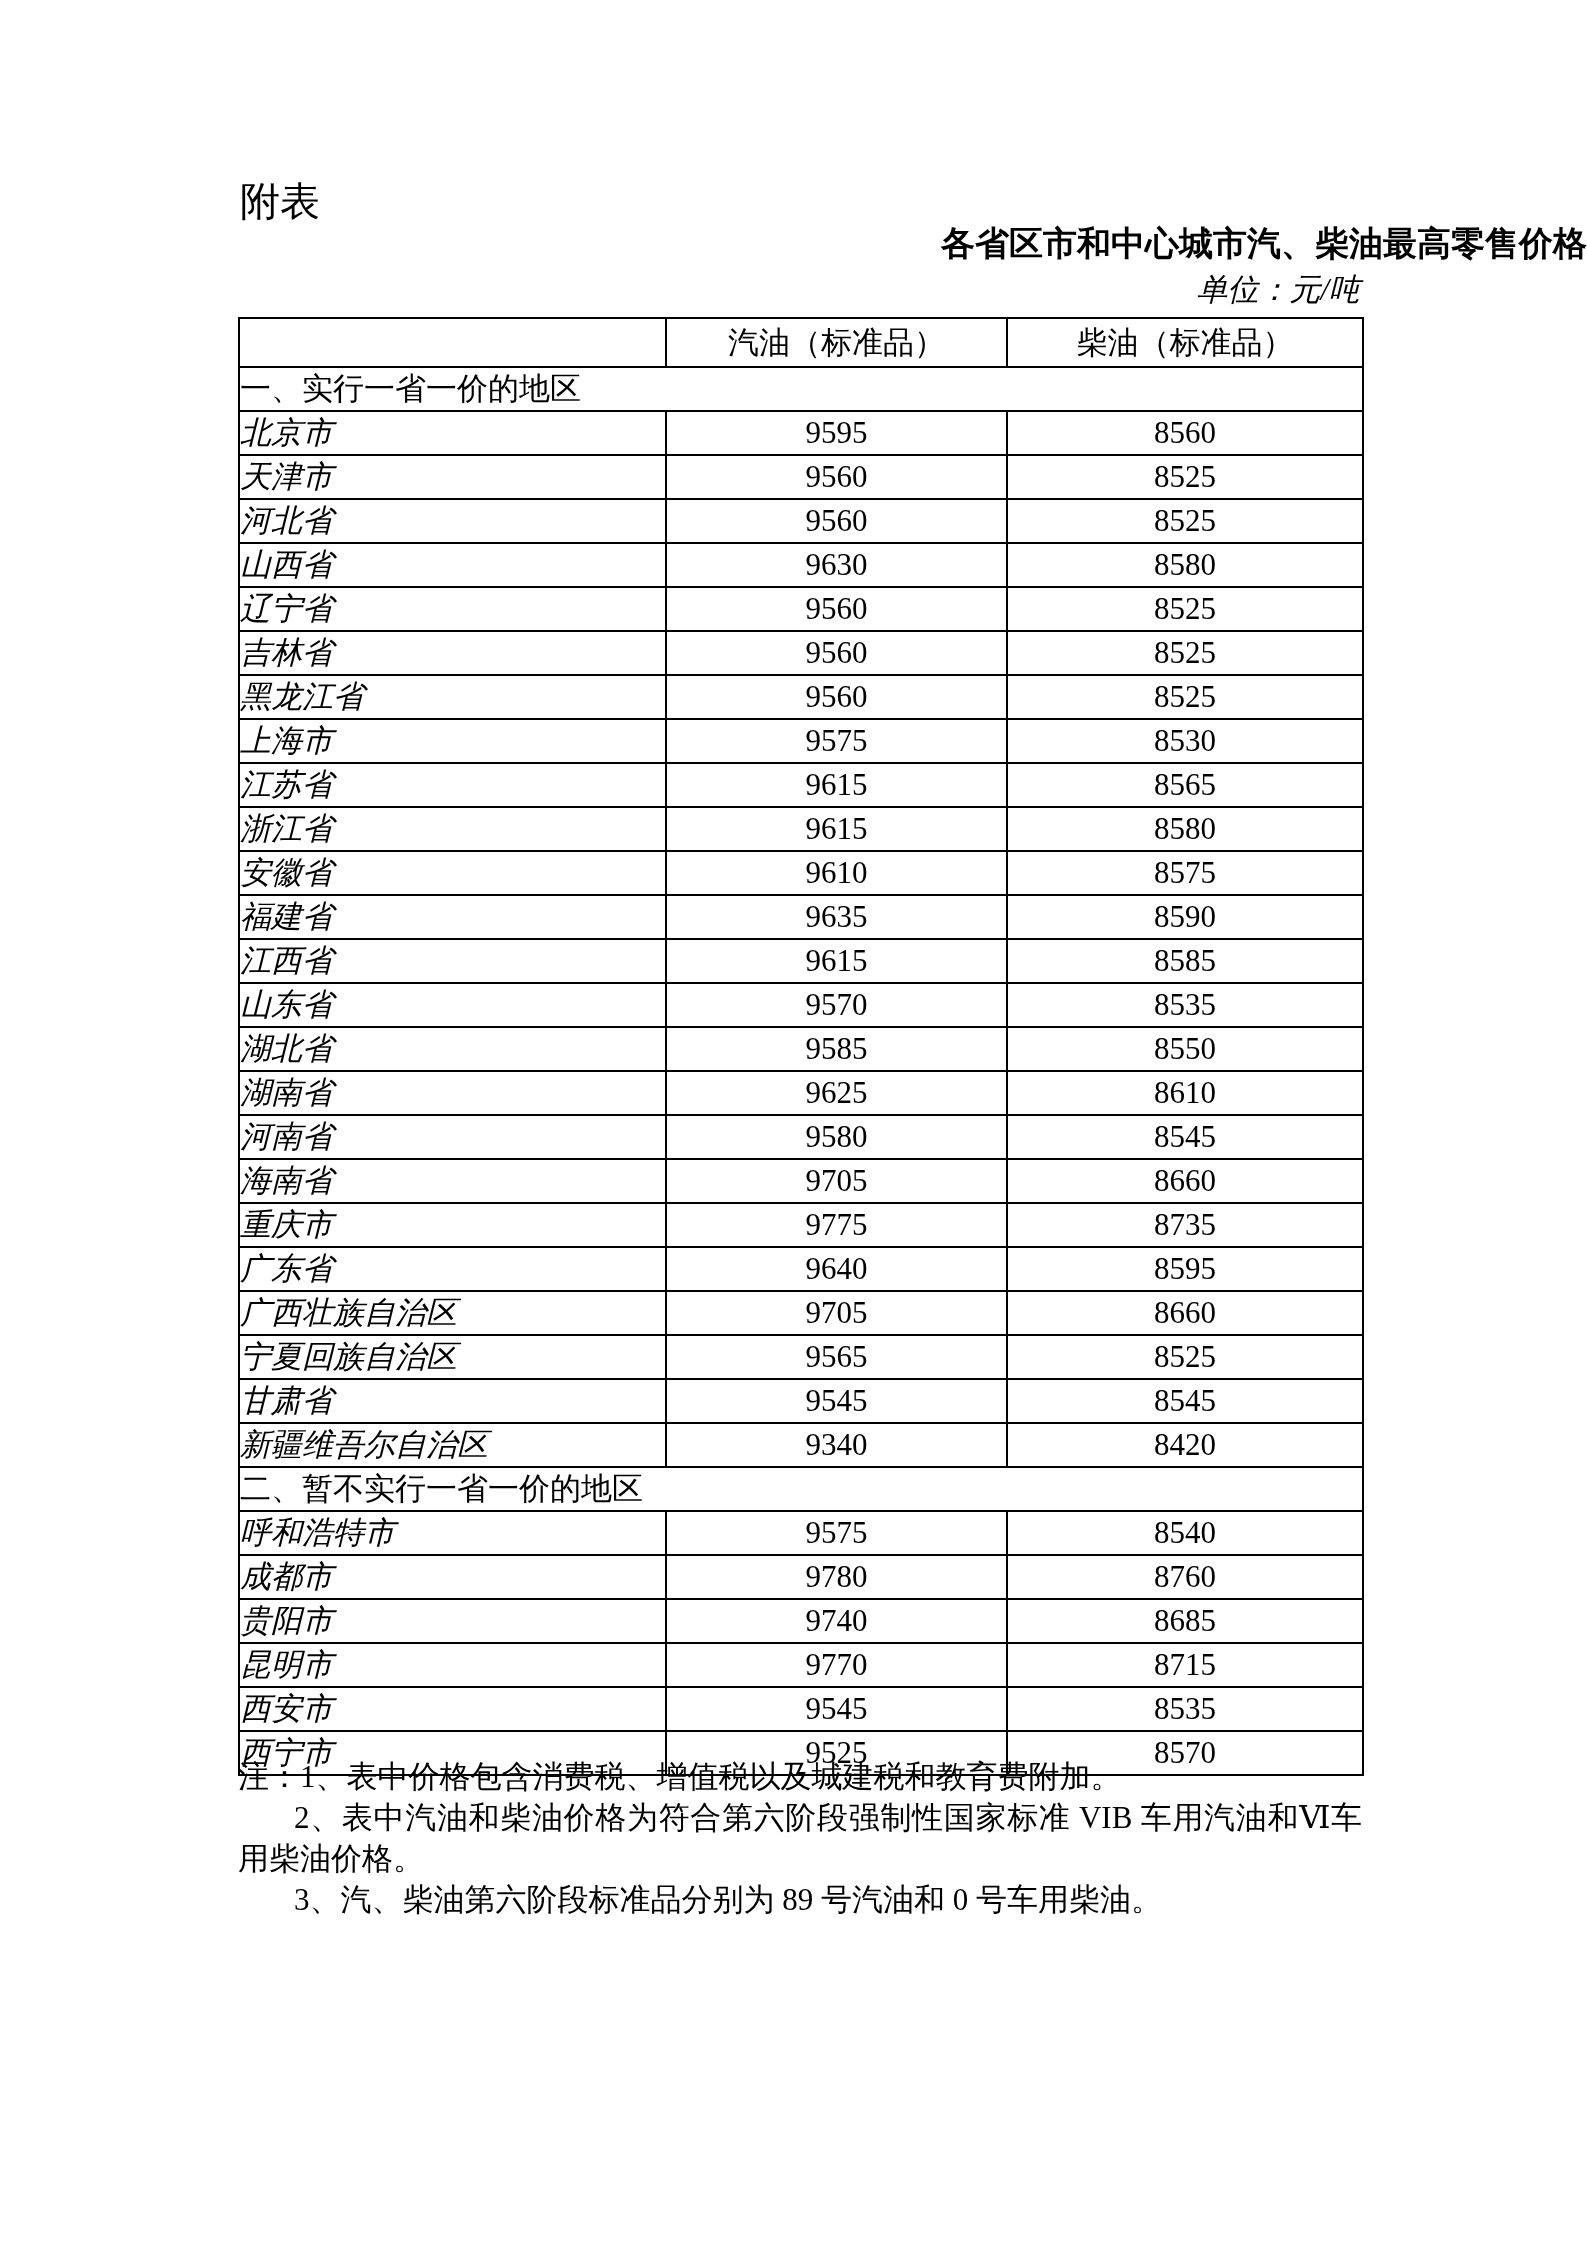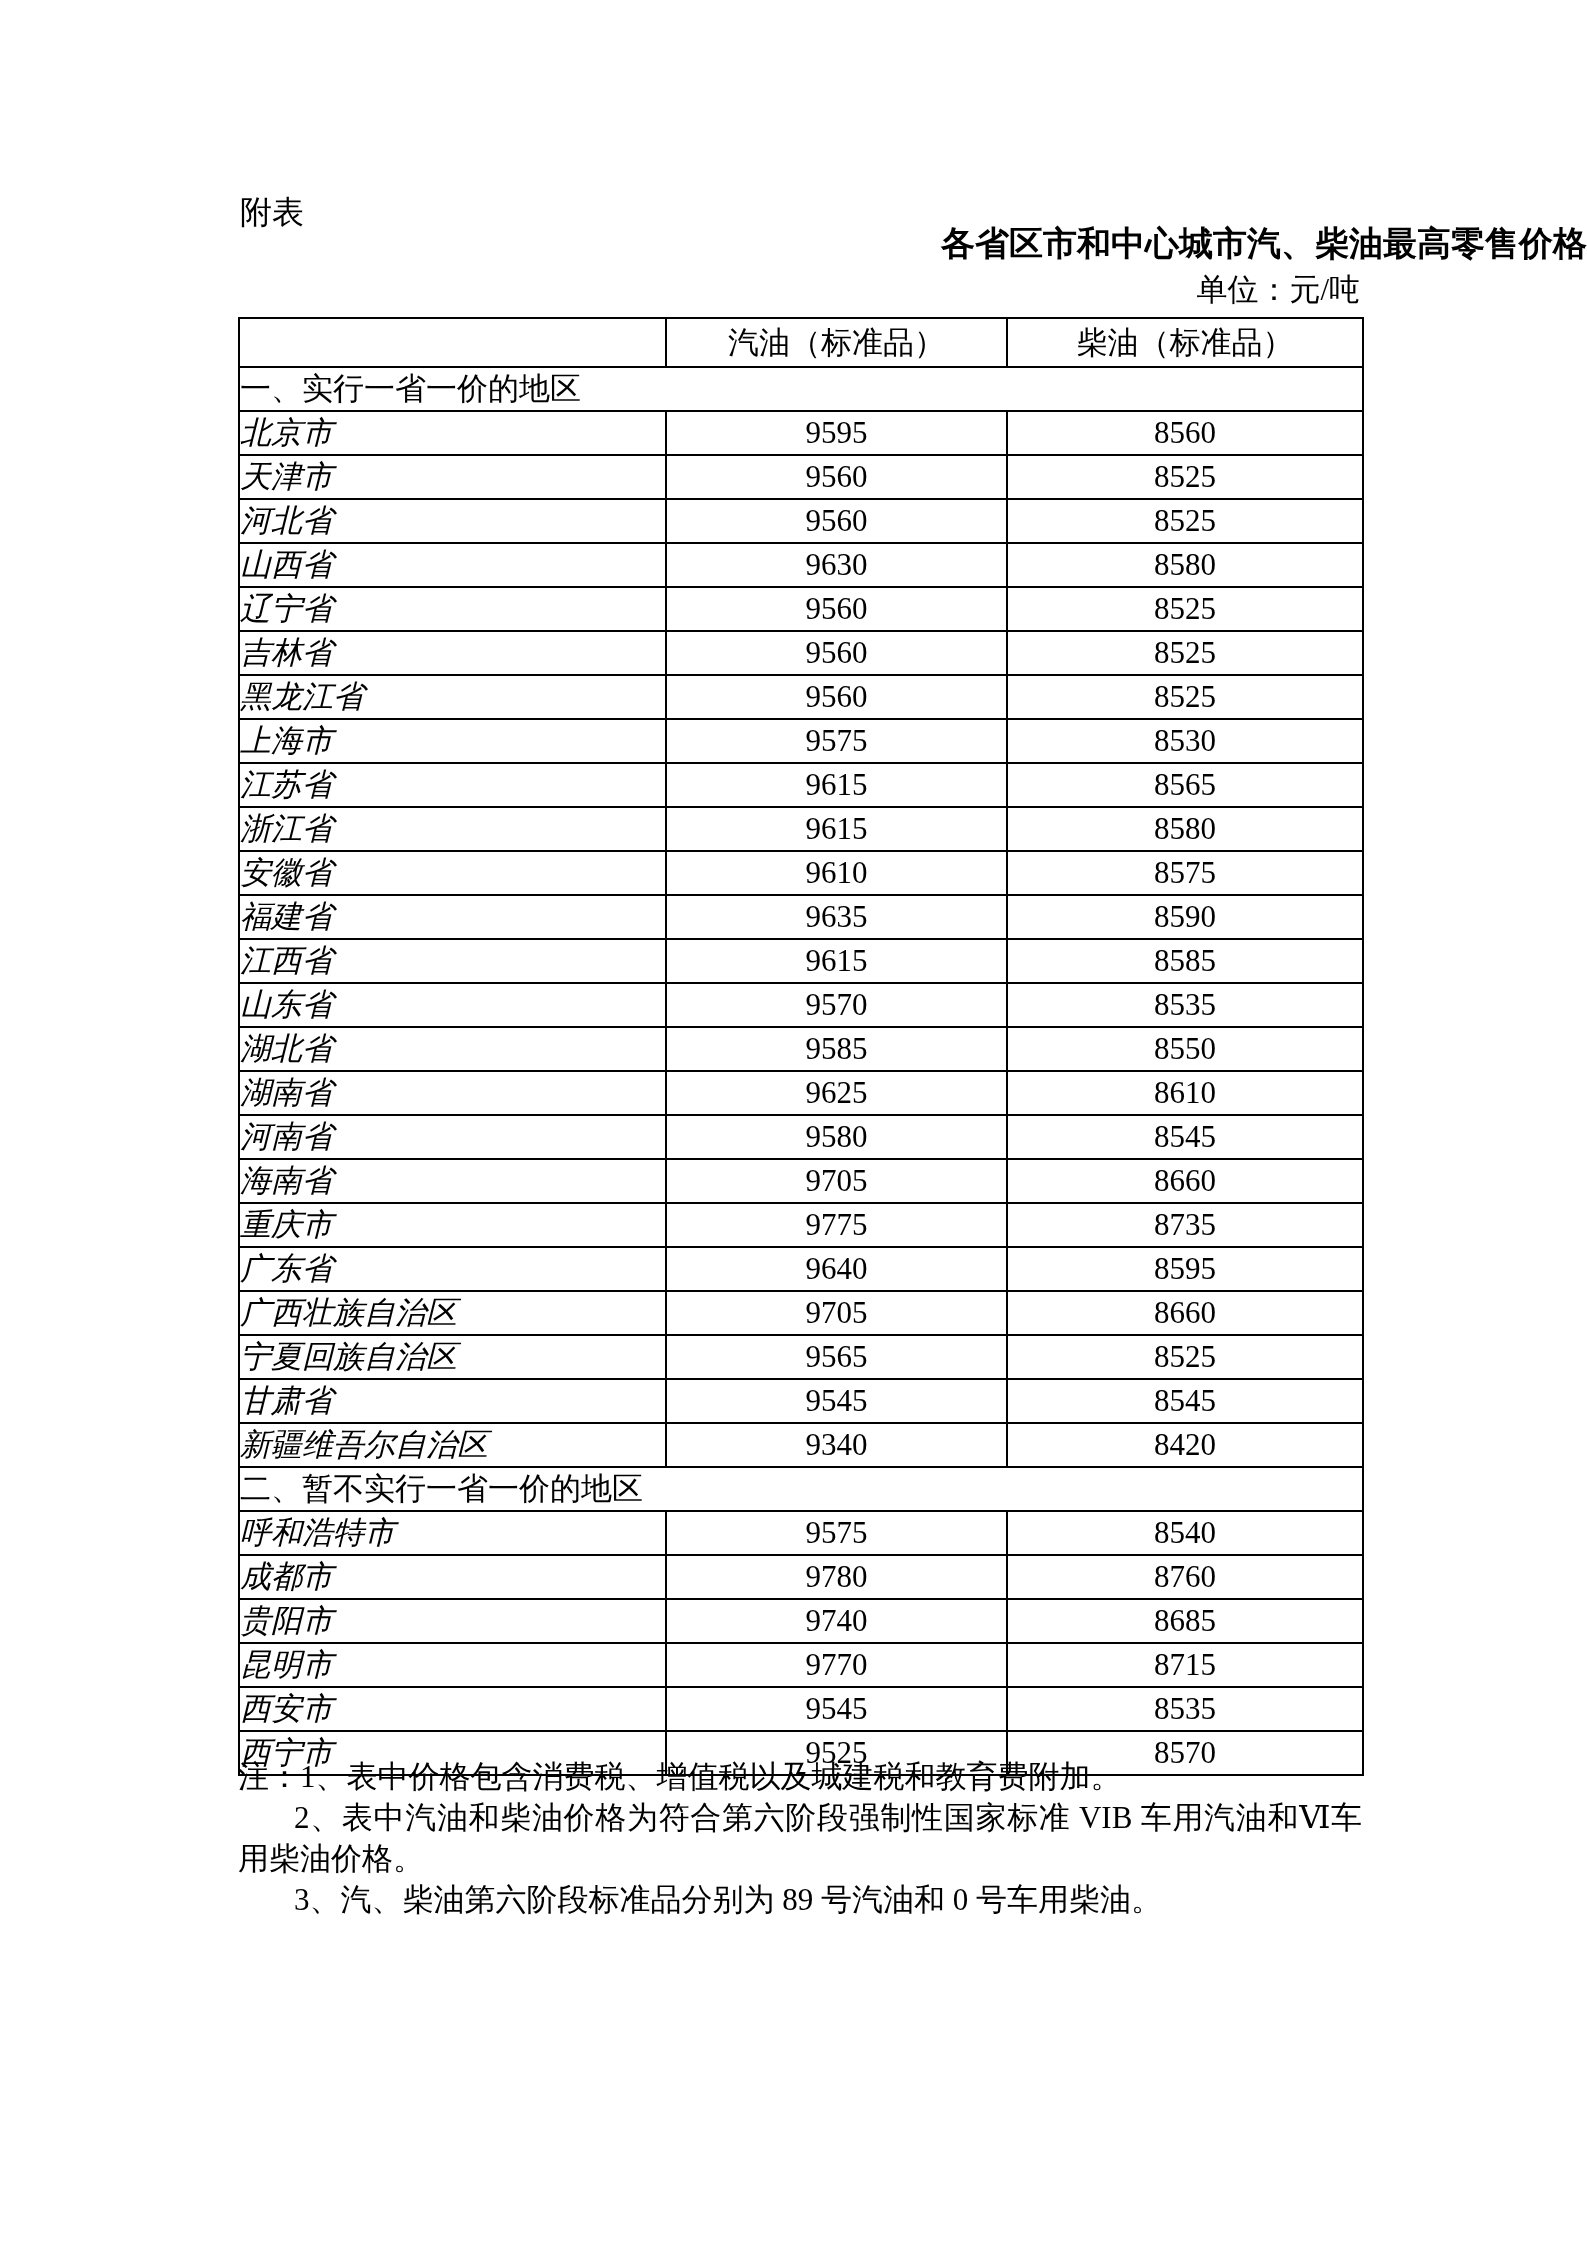--- a/index.html
+++ b/index.html
@@ -12,22 +12,22 @@
     width: 1587px;
     height: 2245px;
     background: #ffffff;
     color: #000000;
     font-family: "Liberation Serif", "DejaVu Serif", serif;
     overflow: hidden;
   }
   .attachment {
     position: absolute;
     left: 240px;
-    top: 194px;
-    font-size: 32px;
+    top: 184px;
+    font-size: 40px;
     line-height: 36px;
   }
   .doc-title {
     position: absolute;
     left: 0;
     top: 224px;
     width: 1587px;
     text-align: right;
     font-size: 34px;
     font-weight: bold;
@@ -35,20 +35,21 @@
     line-height: 38px;
   }
   .unit-label {
     position: absolute;
     left: 238px;
     top: 272px;
     width: 1122px;
     text-align: right;
     font-size: 31px;
     line-height: 36px;
+    font-style: italic;
   }
   table.price-table {
     position: absolute;
     left: 238px;
     top: 317px;
     width: 1124px;
     border-collapse: collapse;
     table-layout: fixed;
   }
   table.price-table td, table.price-table th {

